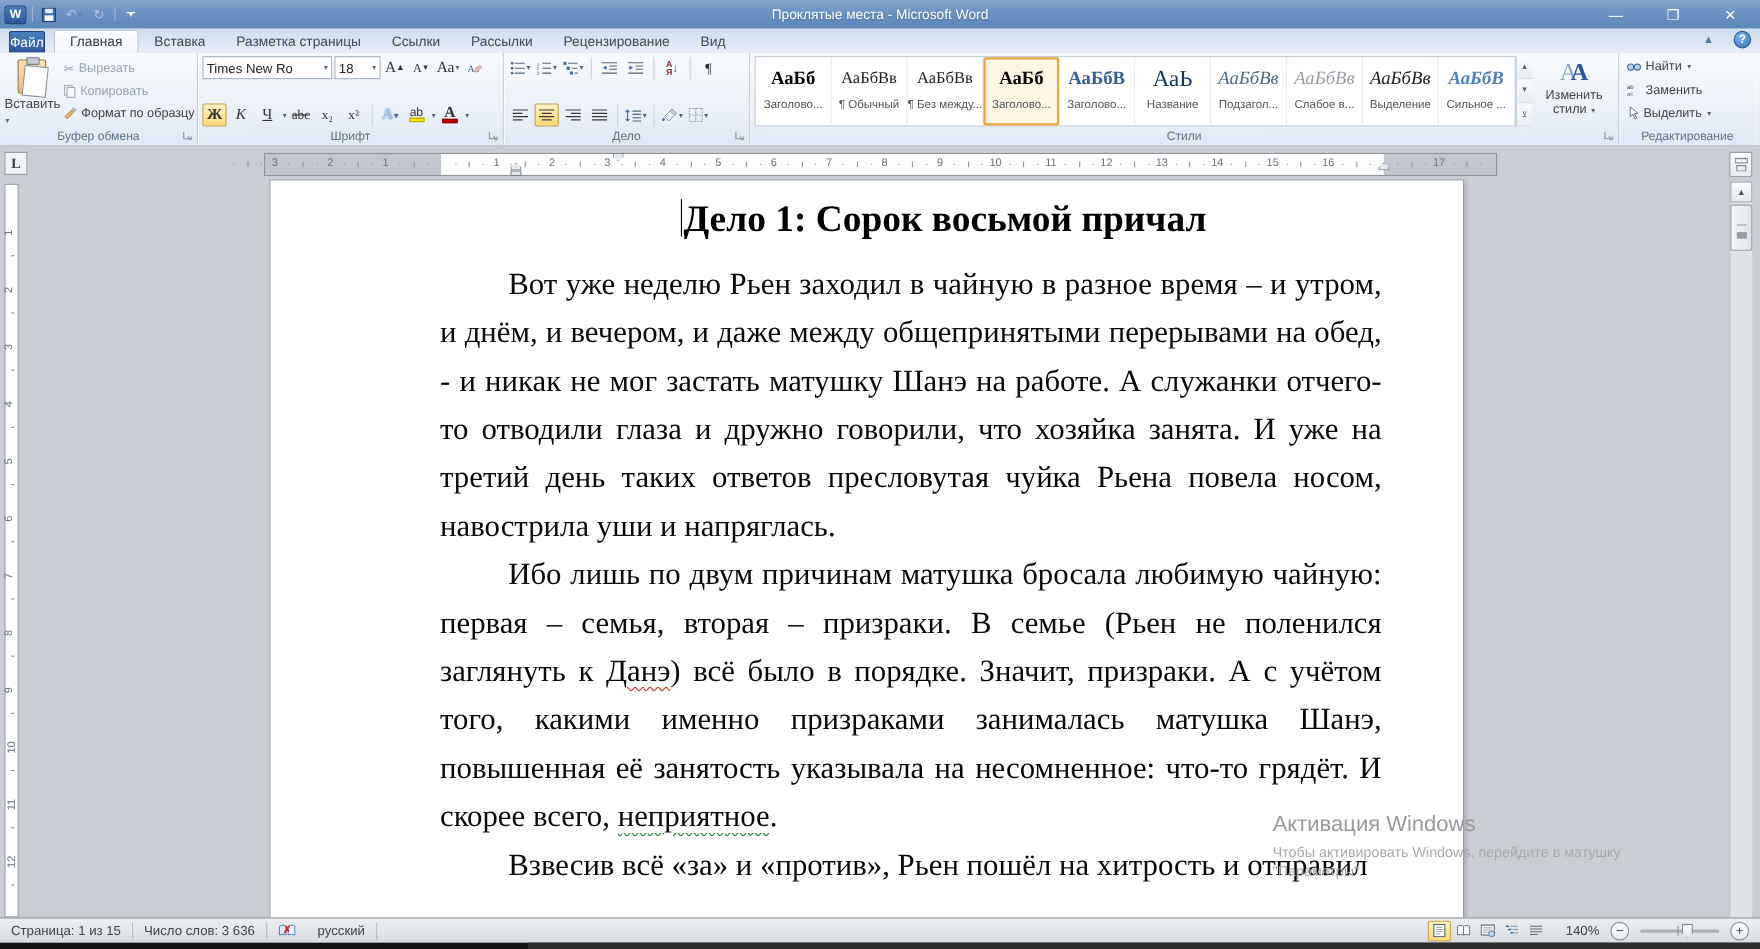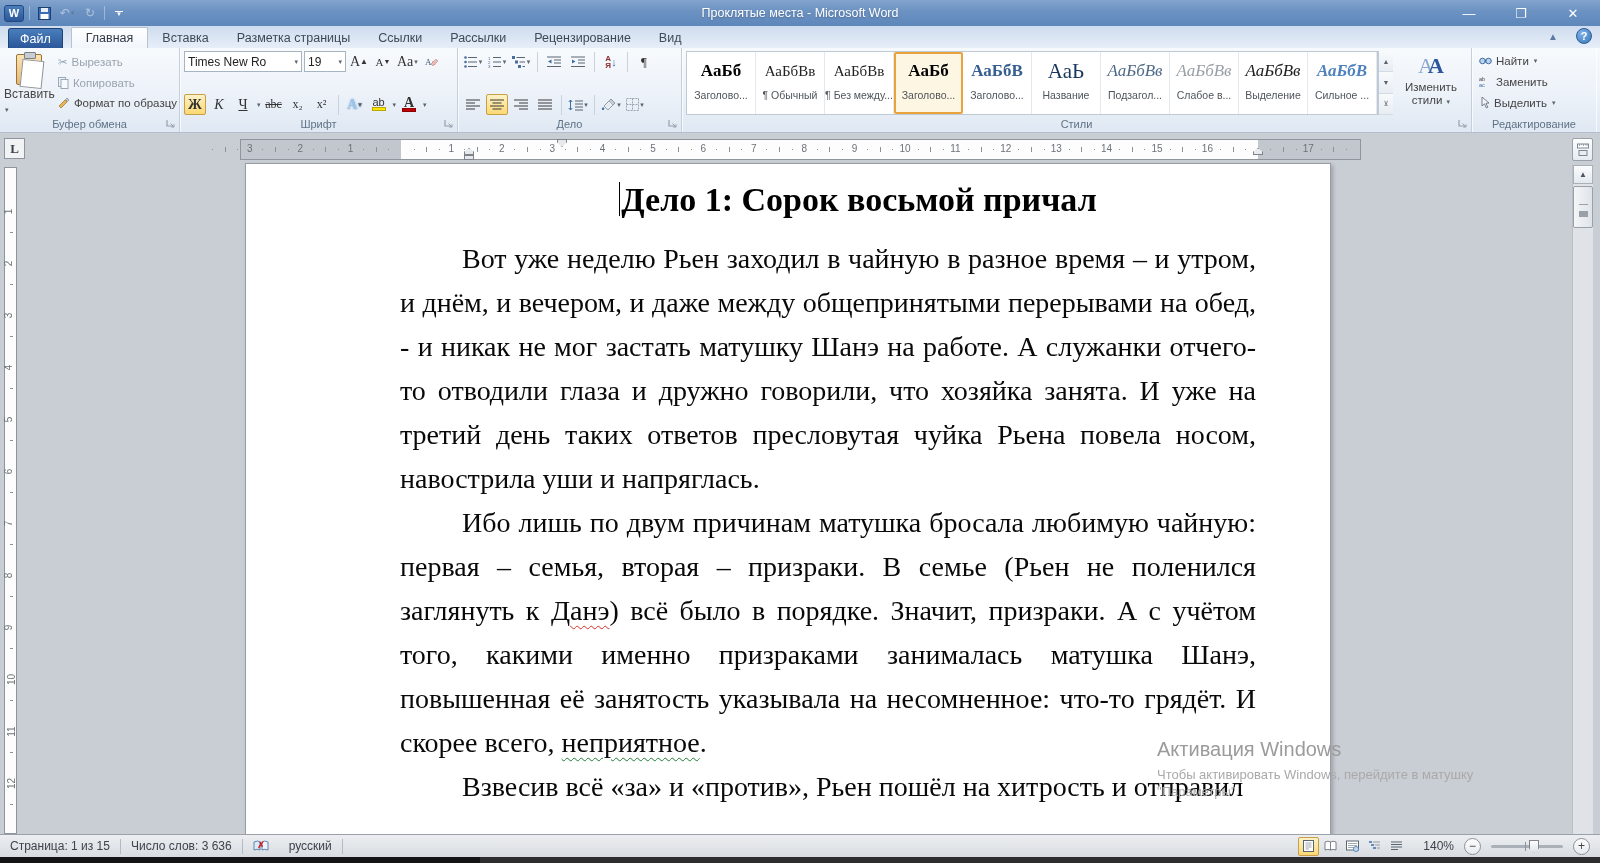--- a/index.html
+++ b/index.html
@@ -18,21 +18,21 @@
   .qat-sep { width:1px; height:14px; background:rgba(255,255,255,.35); }
   .qat-btn { width:18px; height:17px; display:flex; align-items:center; justify-content:center; font-size:12px; }
   .qat-btn.dis { opacity:.45; }
   .win-title { position:absolute; left:0; right:0; text-align:center; font-size:12.5px; color:#fff; text-shadow:0 1px 2px rgba(0,0,0,.25); }
   .win-controls { position:absolute; right:6px; top:0; height:26px; display:flex; align-items:center; gap:26px; padding-right:8px; }
   .win-btn { color:#fff; font-size:13px; width:26px; text-align:center; }
 
   
   .tabrow { position:absolute; left:0; top:26px; width:100%; height:22px;
     background:linear-gradient(180deg,#cfdcee 0%,#e6eef8 100%); display:flex; align-items:flex-end; }
-  .tab-file { height:20px; margin-left:8px; padding:0 11px; background:linear-gradient(#4a7ebb,#2b579a);
+  .tab-file { height:20px; margin-left:8px; padding:0 0; background:linear-gradient(#4a7ebb,#2b579a);
     border:1px solid #1e4377; border-bottom:none; border-radius:3px 3px 0 0; color:#fff;
     display:flex; align-items:center; font-size:12.5px; }
   .tab { height:21px; padding:0 14px; display:flex; align-items:center; color:#3e4a57; font-size:12.5px; }
   .tab.active { background:linear-gradient(180deg,#fdfeff,#f2f6fb); border:1px solid #b9c2cc; border-bottom:none;
     border-radius:2px 2px 0 0; color:#2f3a46; }
   .tabrow-right { position:absolute; right:8px; top:28px; display:flex; gap:18px; align-items:center; }
   .ribbon-collapse { color:#5b7aa4; font-size:10px; }
   .help-btn { width:16px; height:16px; border-radius:50%; background:radial-gradient(circle at 35% 30%,#7fb2e8,#3a76bb);
     color:#fff; font-size:11px; font-weight:bold; display:flex; align-items:center; justify-content:center; border:1px solid #2c5c93; }
 
@@ -228,21 +228,21 @@
     </div>
 
     <div class="rgroup" style="width:278px;">
       <div class="rowset">
         <div class="rrow">
           <div class="combo" style="width:118px;">
             <span class="cval">Times New Ro</span>
             <span class="drop">▾</span>
           </div>
           <div class="combo" style="width:42px;">
-            <span class="cval">19</span>
+            <span class="cval">18</span>
             <span class="drop">▾</span>
           </div>
           <div class="fmt-btn">
               <span>А</span>
               <sup style="font-size:8px;">▲</sup>
             </div>
           <div class="fmt-btn" style="font-size:11px;">
               <span>А</span>
               <sup style="font-size:7px;">▼</sup>
             </div>

